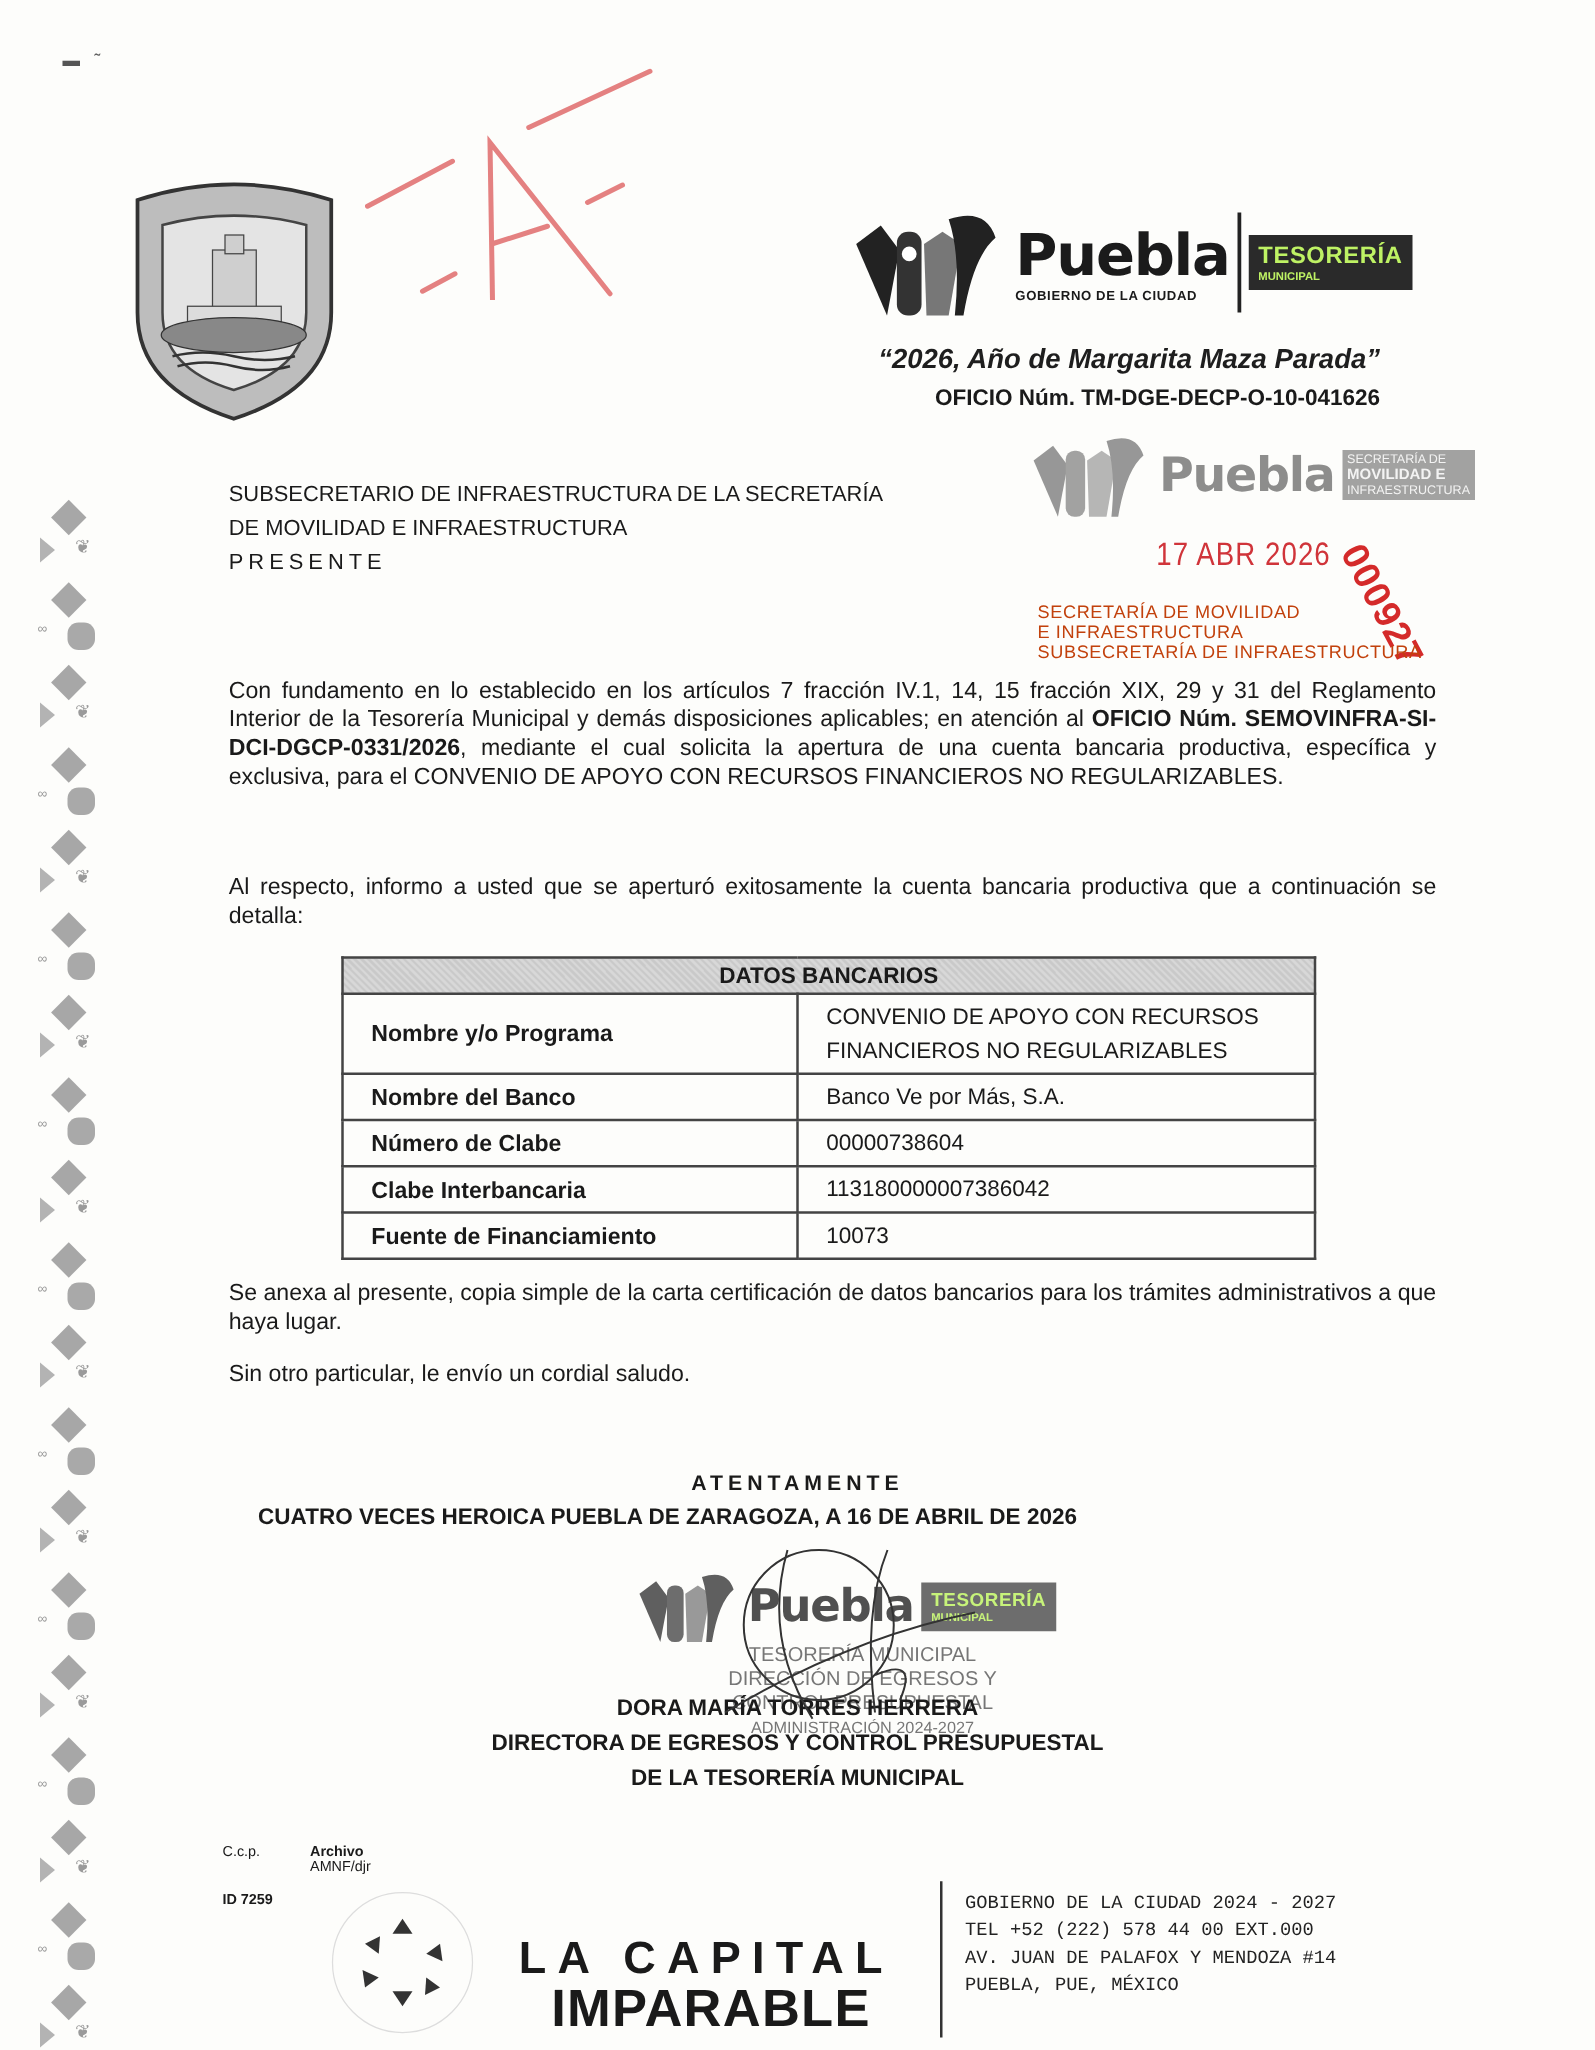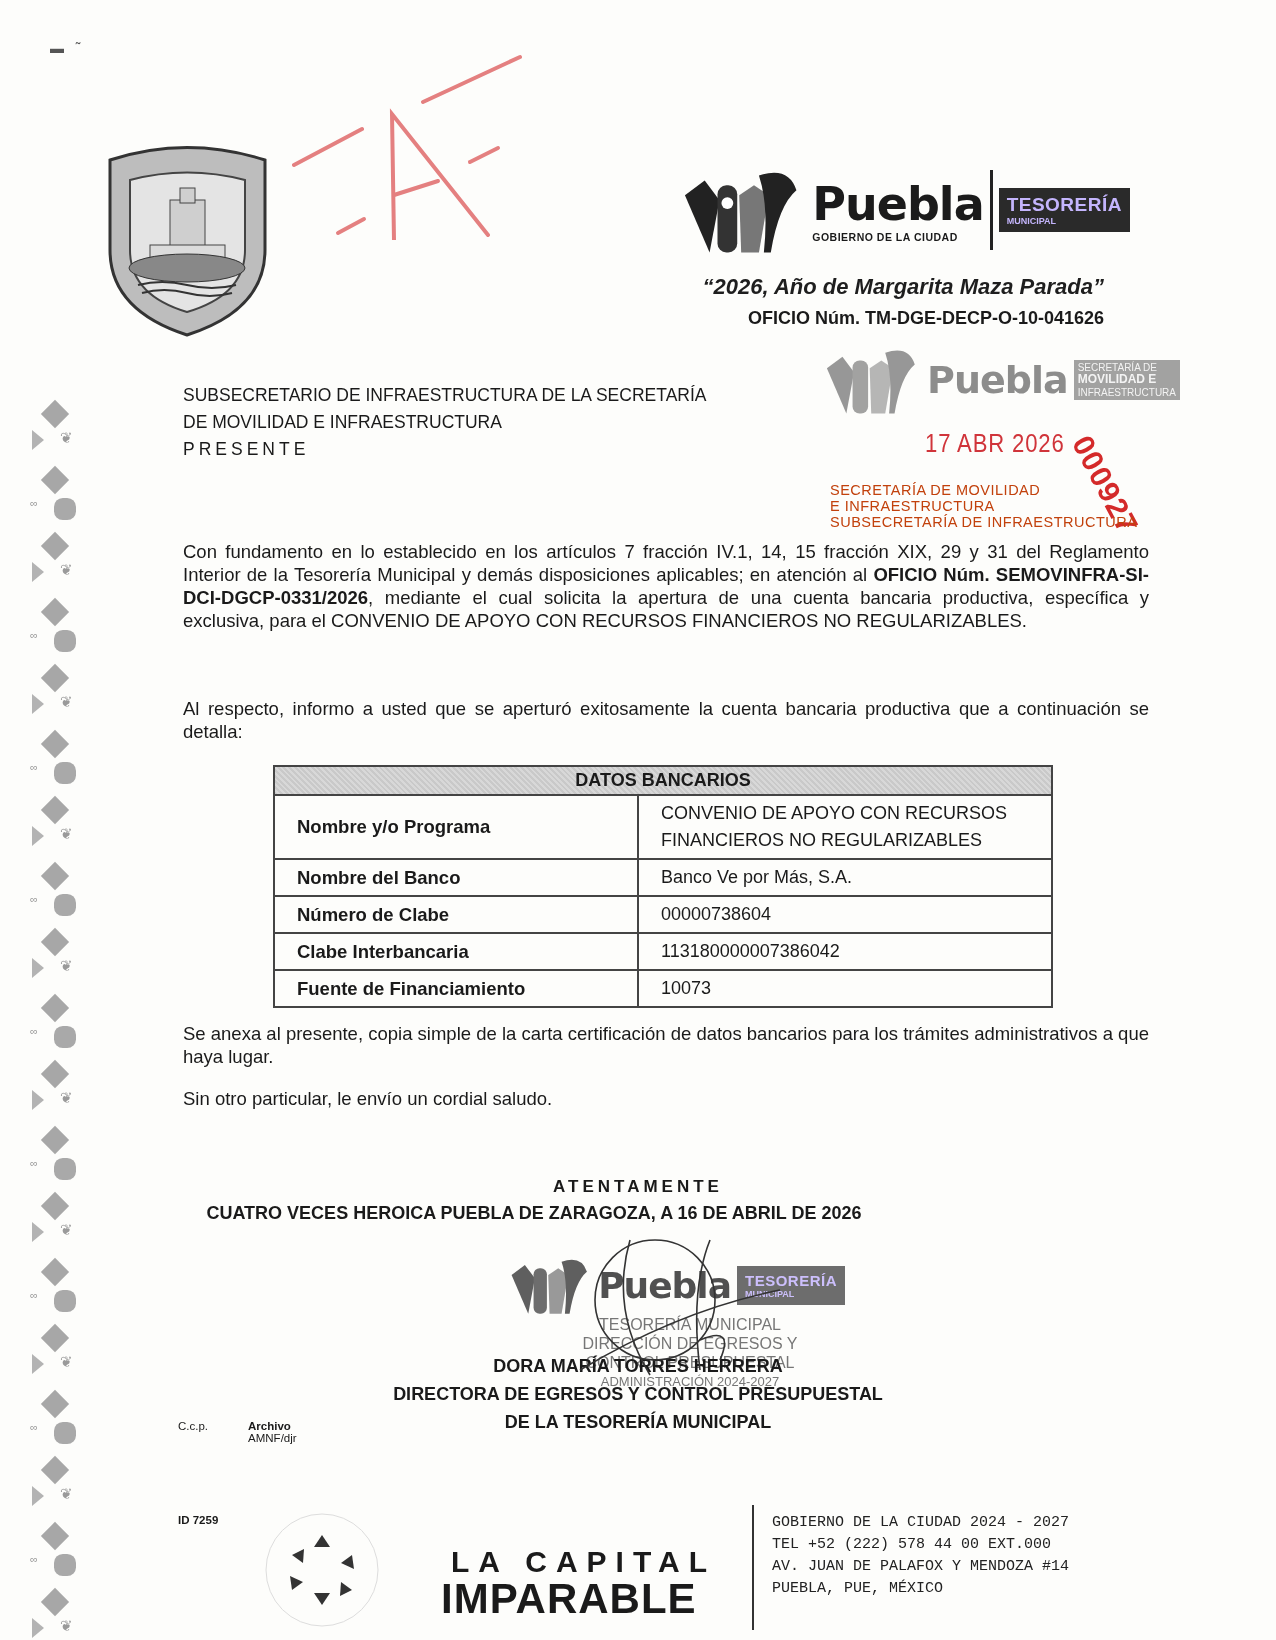--- a/index.html
+++ b/index.html
@@ -19,21 +19,21 @@
   
   .crest { left:100px; top:140px; width:175px; height:200px; }
 
   
   .red-mark { left:270px; top:40px; width:260px; height:200px; }
 
   
   .logo-main { left:680px; top:160px; width:450px; height:100px; }
   .puebla-word { font-family:"DejaVu Sans", sans-serif; font-weight:bold; font-size:46px; letter-spacing:-1px; color:#1b1b1b; }
   .gob-text { font-size:10.5px; font-weight:bold; letter-spacing:0.5px; }
-  .tes-box { background:#2a2a2a; color:#c4b5fd; padding:6px 8px; }
+  .tes-box { background:#2a2a2a; color:#bef264; padding:6px 8px; }
   .tes-box .t1 { font-size:19px; font-weight:bold; letter-spacing:0.5px; display:block; }
   .tes-box .t2 { font-size:9px; font-weight:bold; display:block; }
 
   .motto { right:172px; top:274px; font-size:22px; font-style:italic; font-weight:bold; color:#1e1e1e; text-align:right; }
   .oficio { right:172px; top:308px; font-size:18px; font-weight:bold; text-align:right; }
 
   
   .stamp-logo { left:820px; top:340px; width:360px; height:80px; opacity:0.6; }
   .stamp-logo .puebla-word { font-size:38px; color:#444; }
   .stamp-sec { background:#666; color:#eee; padding:2px 4px; font-size:10px; line-height:1.1; }
@@ -63,26 +63,26 @@
   
   .atent { left:0; width:1276px; top:1177px; text-align:center; font-size:17px; font-weight:bold; letter-spacing:4px; }
   .place { left:0; width:1068px; top:1203px; text-align:center; font-size:18px; font-weight:bold; }
   .sig-logo { left:505px; top:1250px; width:340px; height:70px; opacity:0.85; }
   .sig-logo .puebla-word { font-size:36px; color:#333; }
   .sig-stamp { left:540px; top:1315px; width:300px; text-align:center; color:#555; font-size:16px; line-height:19px; opacity:0.8; }
   .signer { left:0; width:1276px; top:1352px; text-align:center; font-size:18px; font-weight:bold; line-height:28px; }
   .signature { left:560px; top:1230px; width:230px; height:150px; }
 
   
-  .ccp { left:178px; top:1420px; font-size:11.5px; }
+  .ccp { left:178px; top:1476px; font-size:11.5px; }
   .ccp-line { display:flex; gap:40px; margin-bottom:4px; }
   .id { left:178px; top:1514px; font-size:11.5px; font-weight:bold; }
   .seal { left:262px; top:1510px; width:120px; height:120px; }
   .capital { left:415px; top:1545px; }
-  .capital .c1 { font-size:30px; font-weight:bold; letter-spacing:9px; display:block; margin-left:36px; }
+  .capital .c1 { font-size:36px; font-weight:bold; letter-spacing:9px; display:block; }
   .capital .c2 { font-size:42px; font-weight:bold; letter-spacing:1px; display:block; margin-left:26px; line-height:40px; }
   .foot-divider { left:752px; top:1505px; width:2px; height:125px; background:#333; }
   .foot-contact { left:772px; top:1512px; font-family:"Liberation Mono", monospace; font-size:15px; line-height:22px; color:#222; }
   .scan-mark { left:50px; top:40px; font-size:14px; color:#555; }
 </style>
 </head>
 <body>
 
 <div class="abs scan-mark">▬ &nbsp; ˜</div>
 

